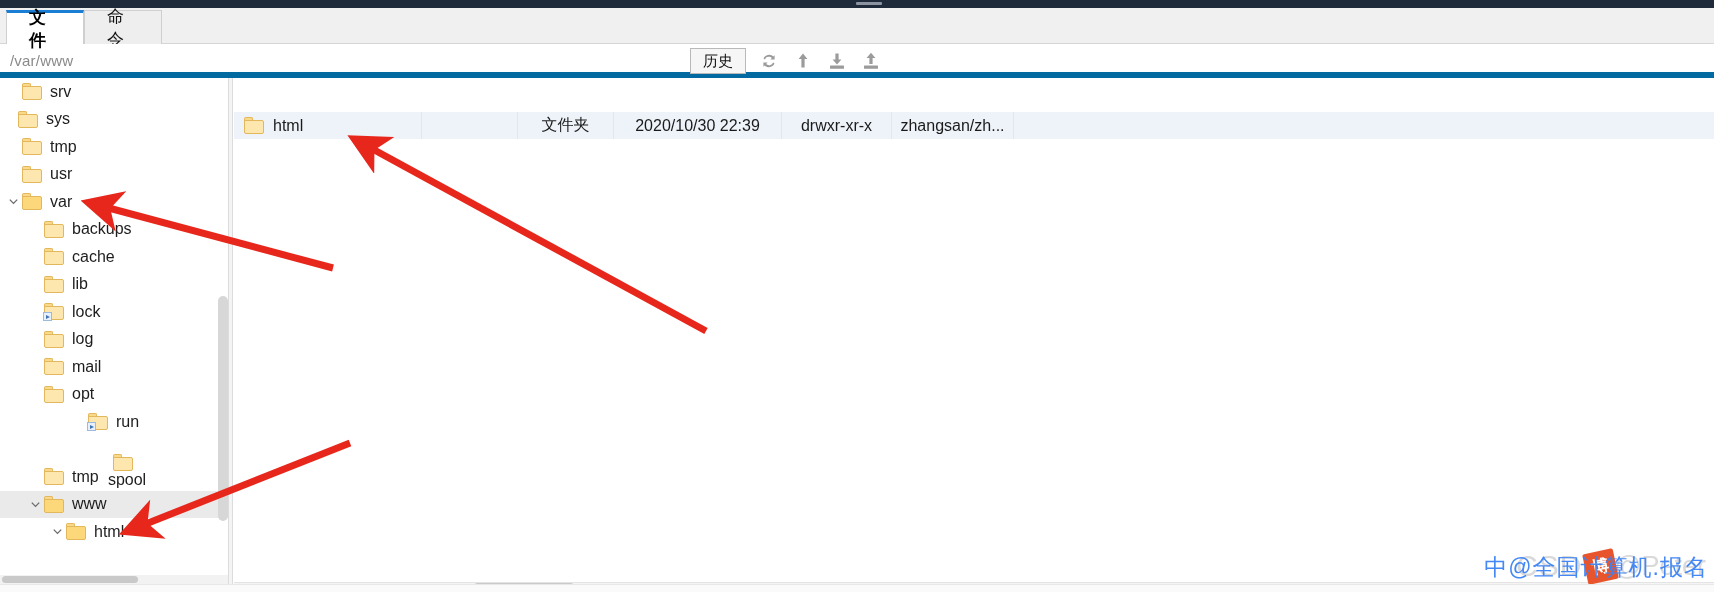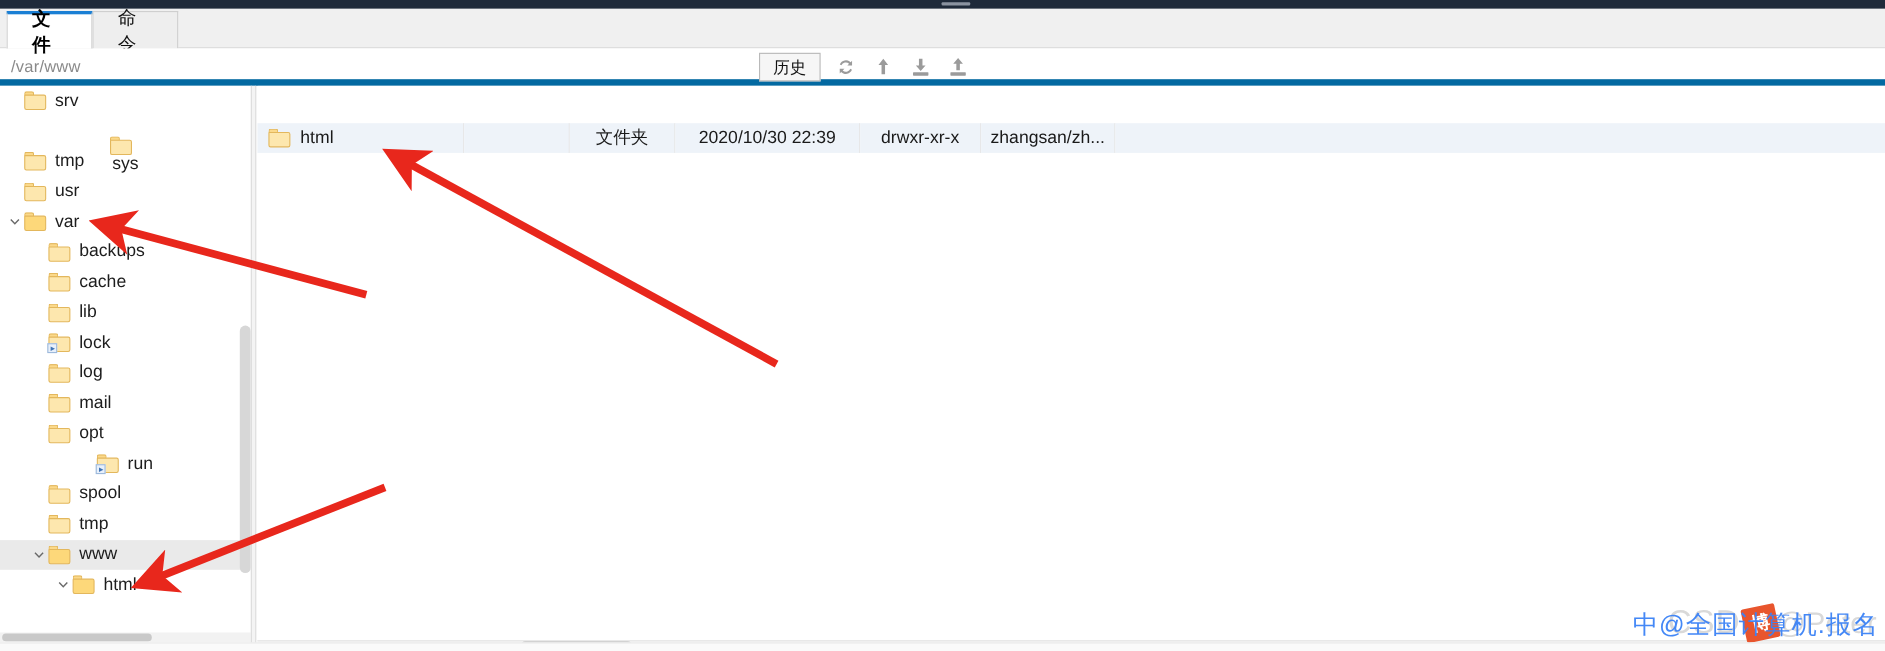--- a/index.html
+++ b/index.html
@@ -379,21 +379,21 @@
             <svg width="11" height="11" viewBox="0 0 11 11">
               <path d="M3.6 1.8 L7.4 5.5 L3.6 9.2" fill="none" stroke="#6a6a6a" stroke-width="1.3"></path>
             </svg>
           </span>
           <span class="folder">
             <span class="tabtop"></span>
             <span class="body"></span>
           </span>
           <span>srv</span>
         </div>
-        <div class="tree-row" style="padding-left: 0; flex-direction: column;">
+        <div class="tree-row" style="padding-left: 0;">
           <span class="chev empty">
             <svg width="11" height="11" viewBox="0 0 11 11">
               <path d="M3.6 1.8 L7.4 5.5 L3.6 9.2" fill="none" stroke="#6a6a6a" stroke-width="1.3"></path>
             </svg>
           </span>
           <span class="folder">
             <span class="tabtop"></span>
             <span class="body"></span>
           </span>
           <span>sys</span>
@@ -525,21 +525,21 @@
               <path d="M3.6 1.8 L7.4 5.5 L3.6 9.2" fill="none" stroke="#6a6a6a" stroke-width="1.3"></path>
             </svg>
           </span>
           <span class="folder">
             <span class="tabtop"></span>
             <span class="body"></span>
             <span class="link"></span>
           </span>
           <span>run</span>
         </div>
-        <div class="tree-row" style="padding-left: 26px;">
+        <div class="tree-row" style="padding-left: 26px; flex-direction: column;">
           <span class="chev empty">
             <svg width="11" height="11" viewBox="0 0 11 11">
               <path d="M3.6 1.8 L7.4 5.5 L3.6 9.2" fill="none" stroke="#6a6a6a" stroke-width="1.3"></path>
             </svg>
           </span>
           <span class="folder">
             <span class="tabtop"></span>
             <span class="body"></span>
           </span>
           <span>spool</span>

